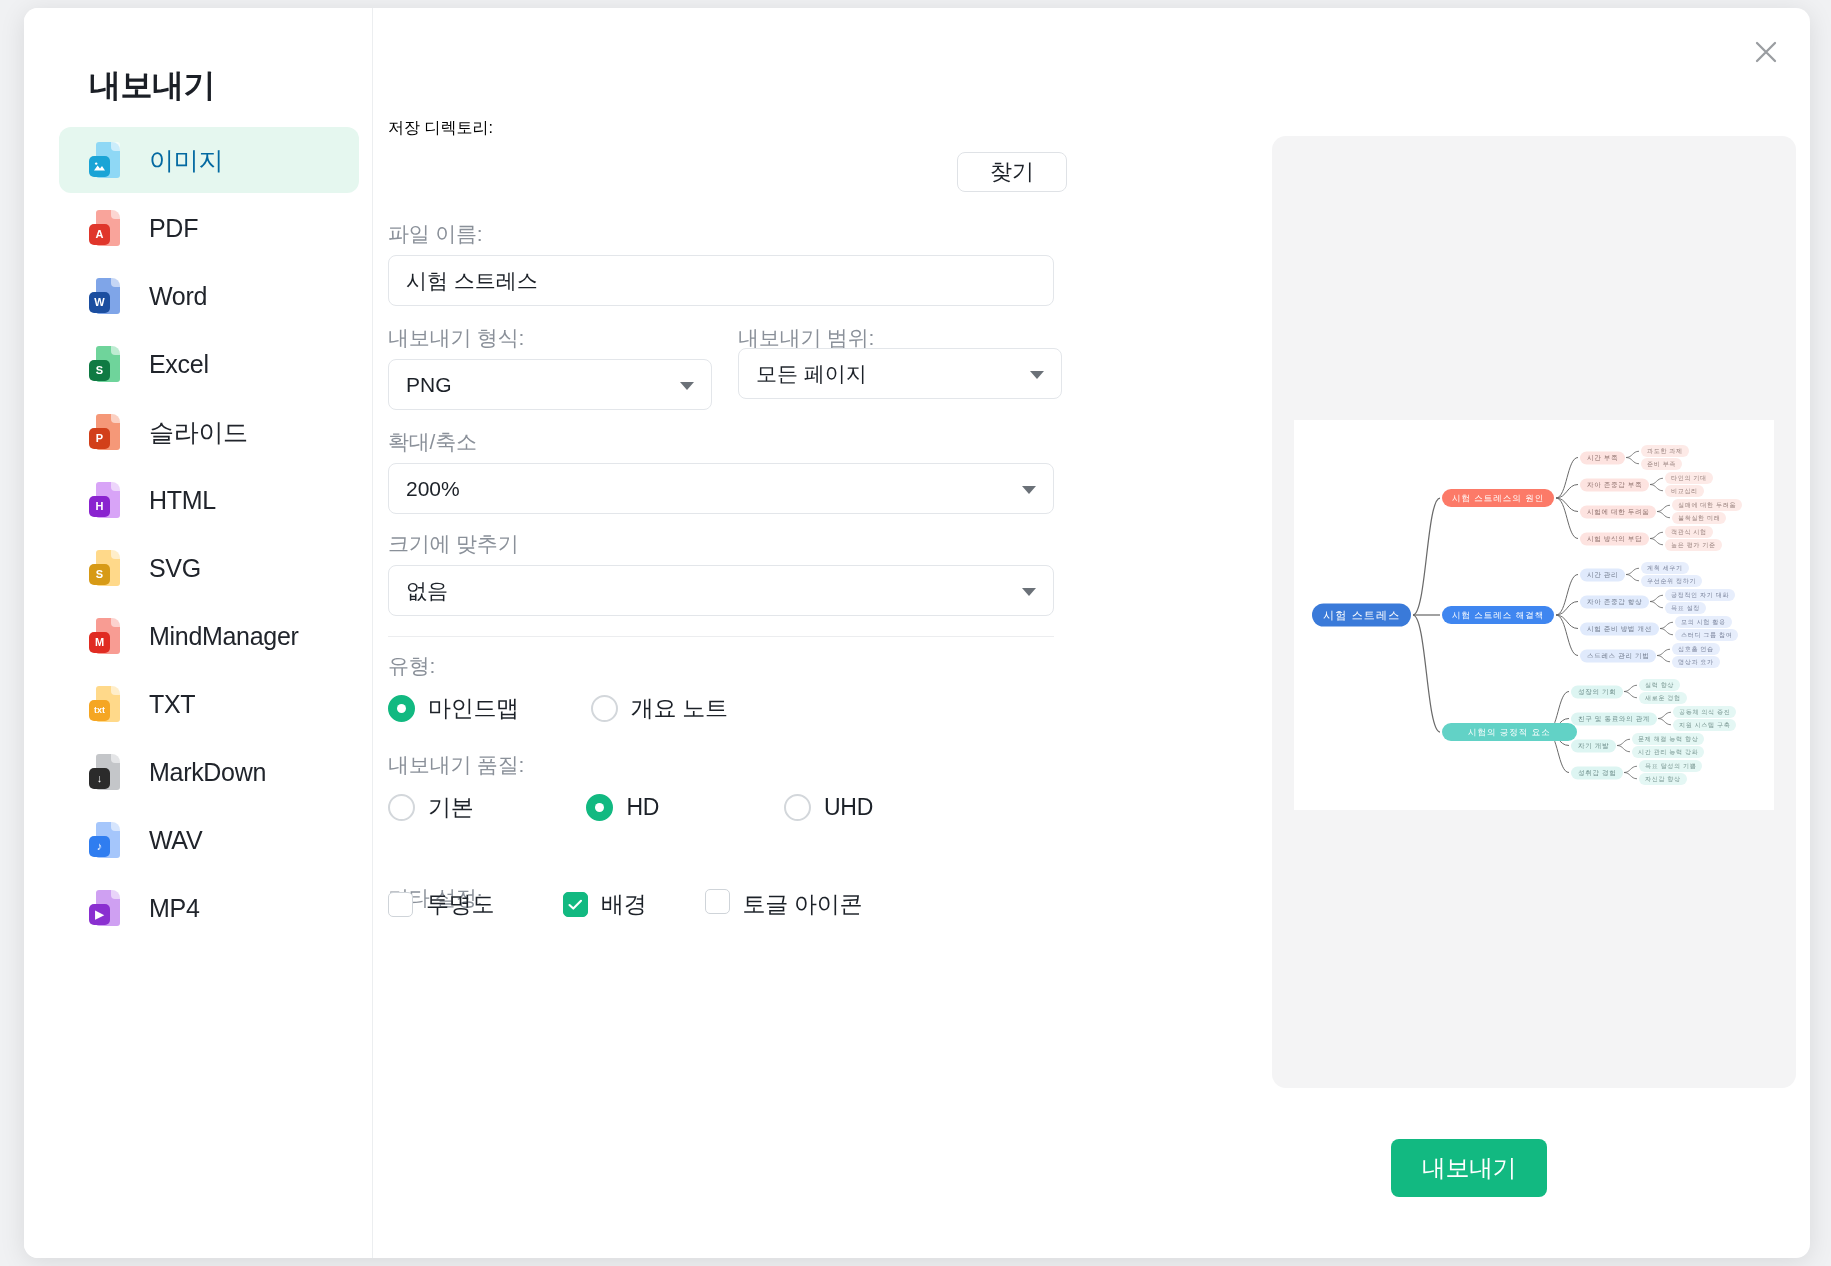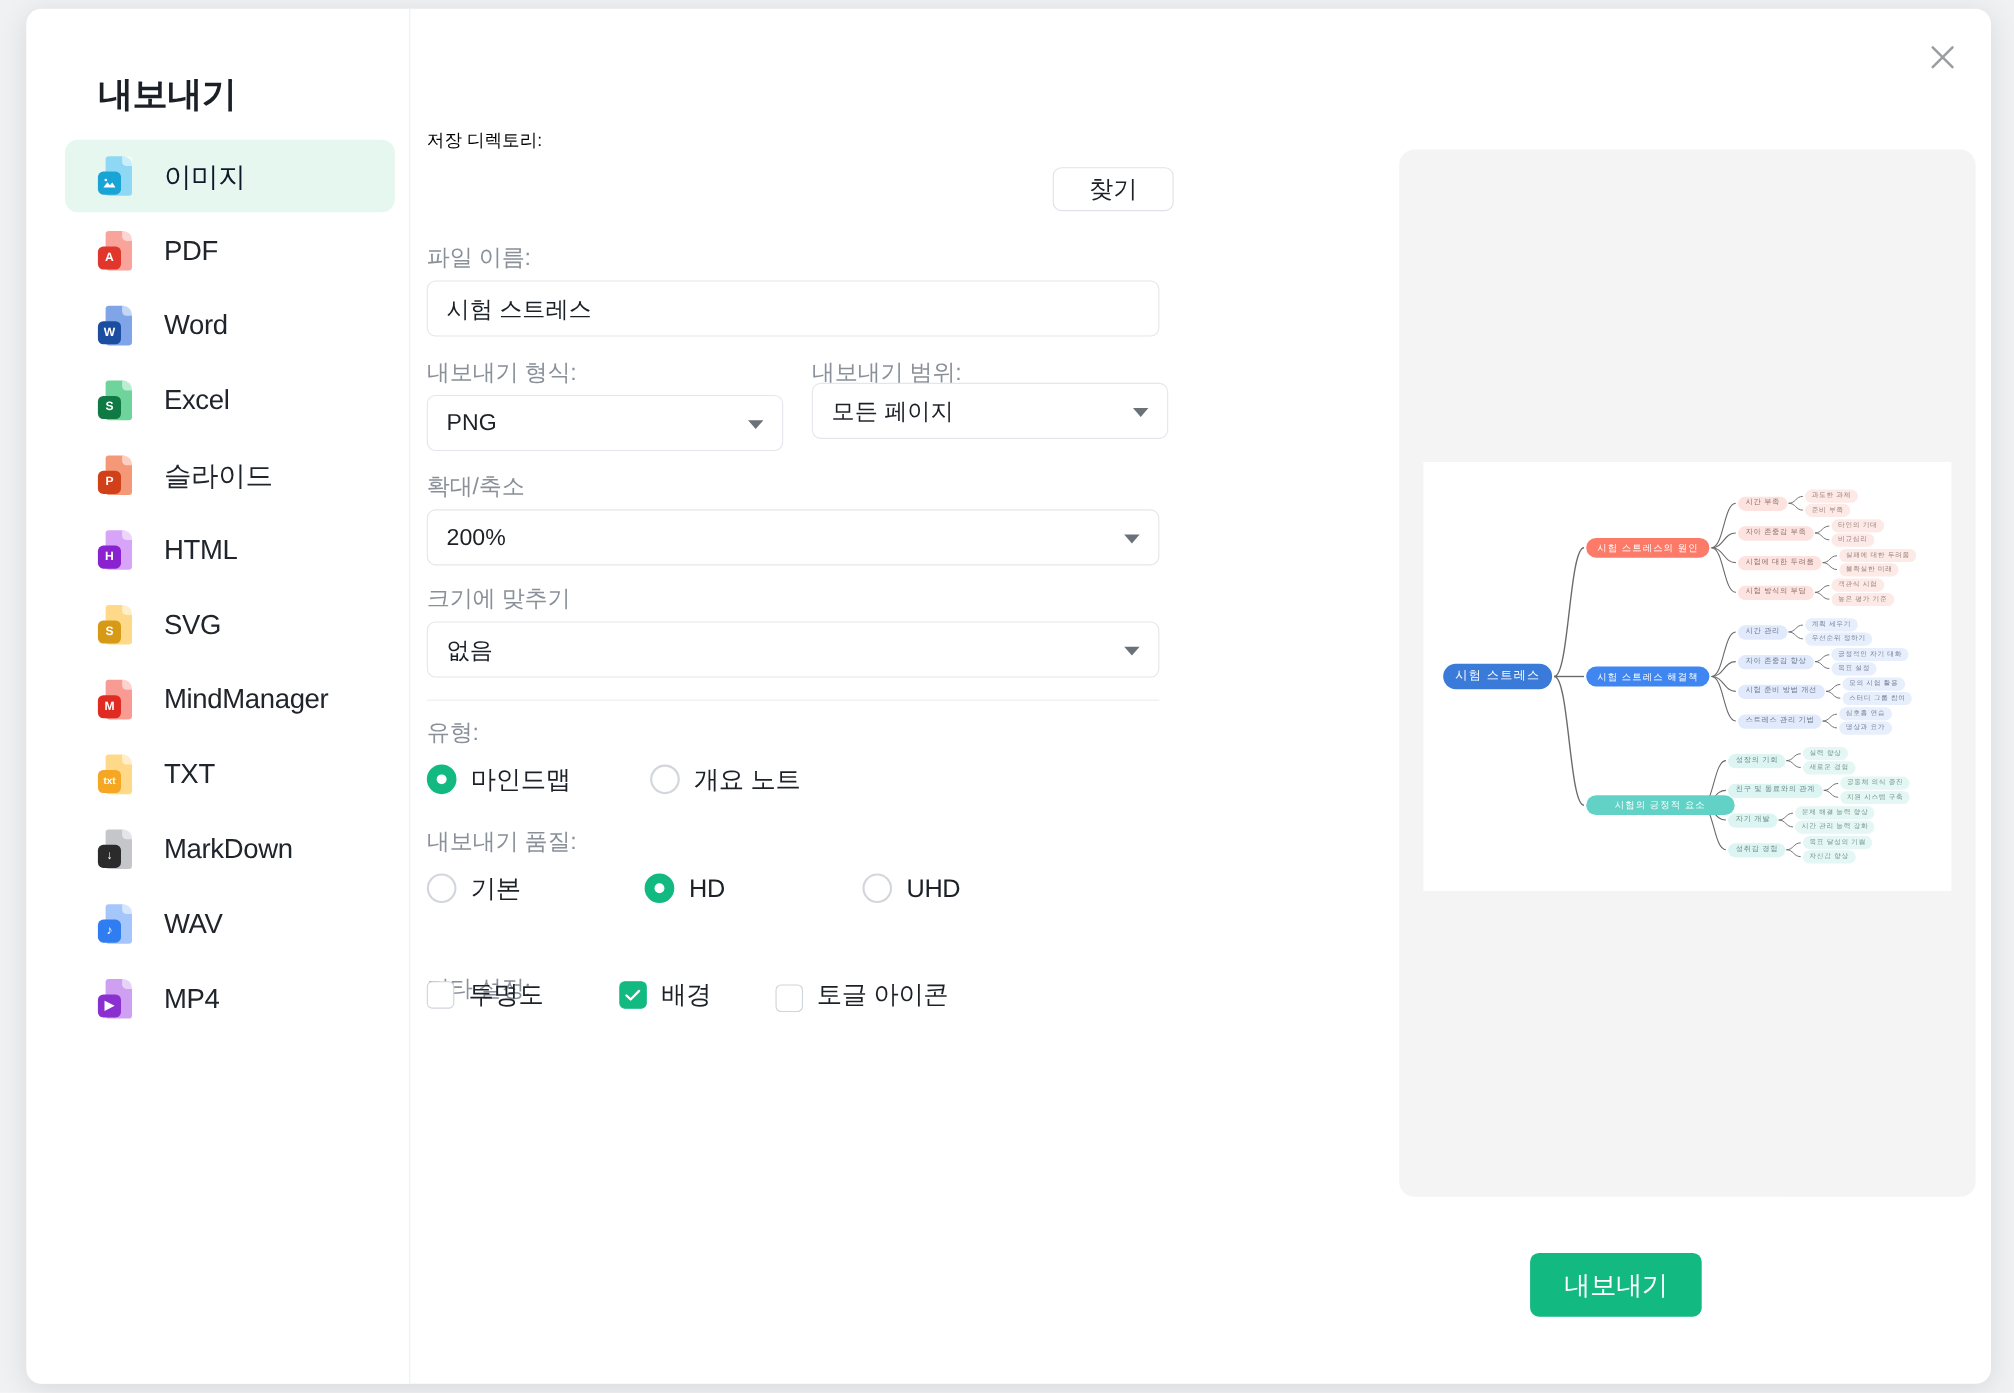--- a/index.html
+++ b/index.html
@@ -43,21 +43,21 @@
   .side-item {
     height: 66px; display: flex; align-items: center;
     border-radius: 12px; padding-left: 29px; cursor: pointer;
     margin-bottom: 2px;
   }
   .side-item .ico { width: 38px; height: 38px; flex: 0 0 38px; position: relative; }
   .side-item .lbl {
     margin-left: 23px; font-size: 25px; color: #20242b; letter-spacing:-0.3px;
   }
   .side-item.active { background: #e5f7ef; }
-  .side-item.active .lbl { color: #0f172a; }
+  .side-item.active .lbl { color: #0369a1; }
 
   
   .fi { position:absolute; inset:0; }
   .fi .page {
     position:absolute; left:8px; top:1px; width:24px; height:36px;
     border-radius: 3px 8px 3px 3px;
   }
   .fi .fold {
     position:absolute; right:6px; top:1px; width:9px; height:9px;
     border-radius: 0 3px 0 4px;
@@ -366,21 +366,21 @@
           <span class="opt-lbl">투명도</span>
         </div>
         <div style="display: flex; align-items: center; margin-right: 58px;">
           <span class="cbox on">
             <svg width="15" height="12" viewBox="0 0 15 12">
               <path d="M1.5 6 L5.3 9.6 L13 1.8" stroke="#fff" stroke-width="2.1" fill="none" stroke-linecap="round" stroke-linejoin="round"></path>
             </svg>
           </span>
           <span class="opt-lbl">배경</span>
         </div>
-        <div style="display: flex; align-items: flex-end; margin-right: 0px;">
+        <div style="display: flex; align-items: flex-start; margin-right: 0px;">
           <span class="cbox"></span>
           <span class="opt-lbl">토글 아이콘</span>
         </div>
       </div>
   </div>
 
   <div id="preview-panel">
     <div id="mm-canvas">
       <svg id="mm-links" width="480" height="390" style="position:absolute;left:0;top:0;">
           <path d="M119,195 C132.5,195 132.5,78 146,78" stroke="#6a6a6a" stroke-width="1.25" fill="none"></path>

